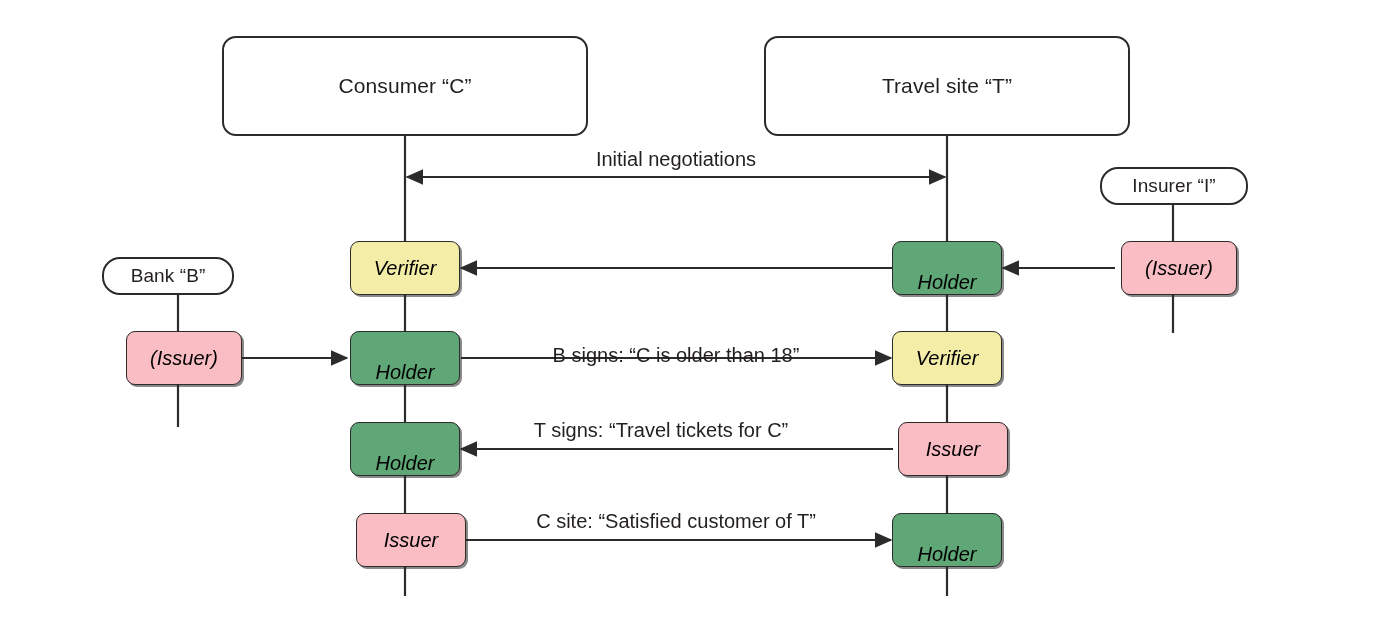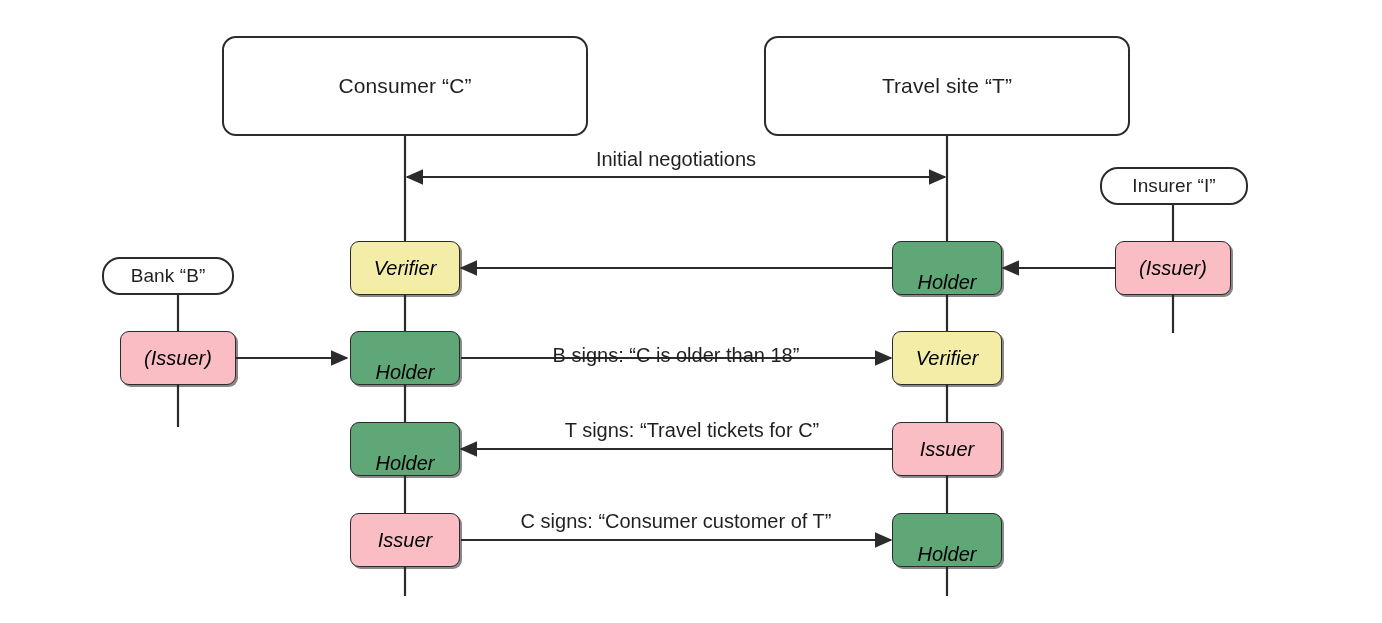--- a/index.html
+++ b/index.html
@@ -57,21 +57,21 @@
     align-items: center;
     justify-content: center;
     font-size: 20px;
     color: #000000;
     z-index: 4;
     box-shadow: 2px 2px 0 rgba(40,40,40,.55);
     font-style: italic;
   }
   .role-holder   { background: #5fa776; align-items: flex-end; }
   .role-verifier { background: #f3eda8; }
-  .role-issuer   { background: #f9bdc3; }
+  .role-issuer   { background: #f9bdc3; margin-left: 6px; }
 
   
   .msg-label {
     position: absolute;
     font-size: 20px;
     color: #231f20;
     white-space: nowrap;
     text-align: center;
     z-index: 5;
   }
@@ -164,17 +164,17 @@
   </div>
   <div class="role-box role-holder" style="left:892px; top:513px; width:110px; height:54px;">
     <span>Holder</span>
   </div>
 
   <div class="msg-label" style="left:405px; top:148px; width:542px;">Initial negotiations</div>
 
 
   <div class="msg-label" style="left:461px; top:344px; width:430px;">B signs: “C is older than 18”</div>
 
-  <div class="msg-label" style="left:476px; top:419px; width:432px;">T signs: “Travel tickets for C”</div>
+  <div class="msg-label" style="left:445px; top:419px; width:432px;">T signs: “Travel tickets for C”</div>
 
-  <div class="msg-label" style="left:461px; top:510px; width:430px;">C signs: “Consumer customer of T”</div>
+  <div class="msg-label" style="left:461px; top:510px; width:430px;">C site: “Satisfied customer of T”</div>
 
 </div>
 
 </body></html>

